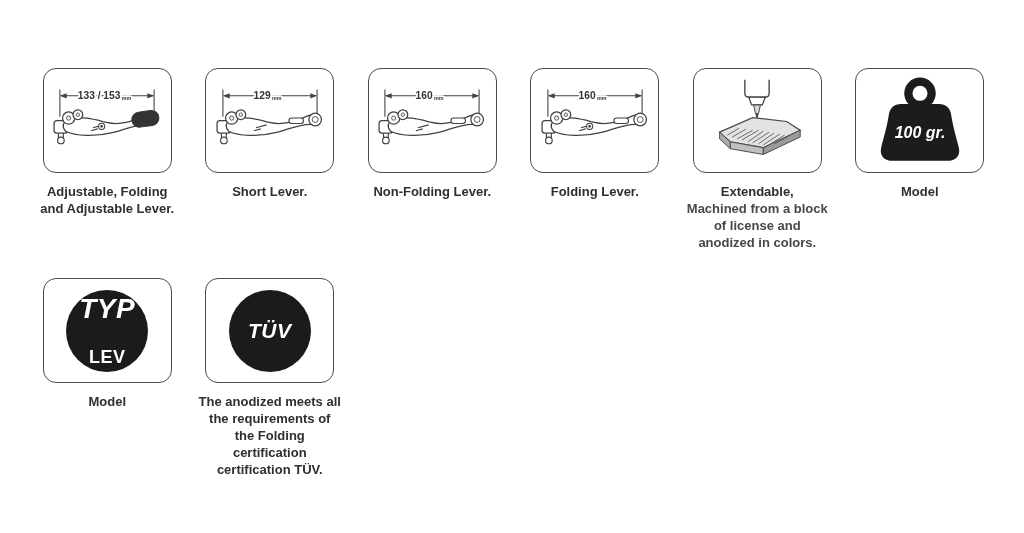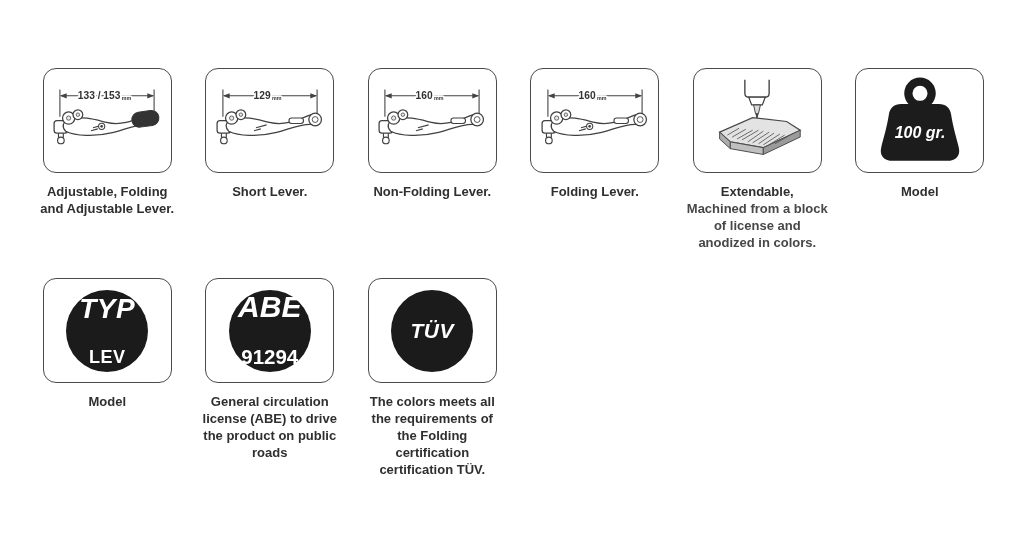--- a/index.html
+++ b/index.html
@@ -217,43 +217,29 @@
       <div class="badge">
         <div class="badge-top">TYP</div>
         <div class="badge-bottom">LEV</div>
       </div>
     </div>
     <div class="caption">
       <div>Model</div>
     </div>
   </div>
 
-  <div class="cell">
-    <div class="card">
-      <div class="badge badge-abe">
-        <div class="badge-top">ABE</div>
-        <div class="badge-bottom">91294</div>
-      </div>
-    </div>
-    <div class="caption">
-      <div>General circulation</div>
-      <div>license (ABE) to drive</div>
-      <div>the product on public</div>
-      <div>roads</div>
-    </div>
-  </div>
 
   <div class="cell">
     <div class="card">
       <div class="badge badge-single">
         <div class="badge-top">TÜV</div>
       </div>
     </div>
     <div class="caption">
-      <div>The colors meets all</div>
+      <div>The anodized meets all</div>
       <div>the requirements of</div>
       <div>the Folding</div>
       <div>certification</div>
       <div>certification TÜV.</div>
     </div>
   </div>
 
 </div>
 
 </body></html>

